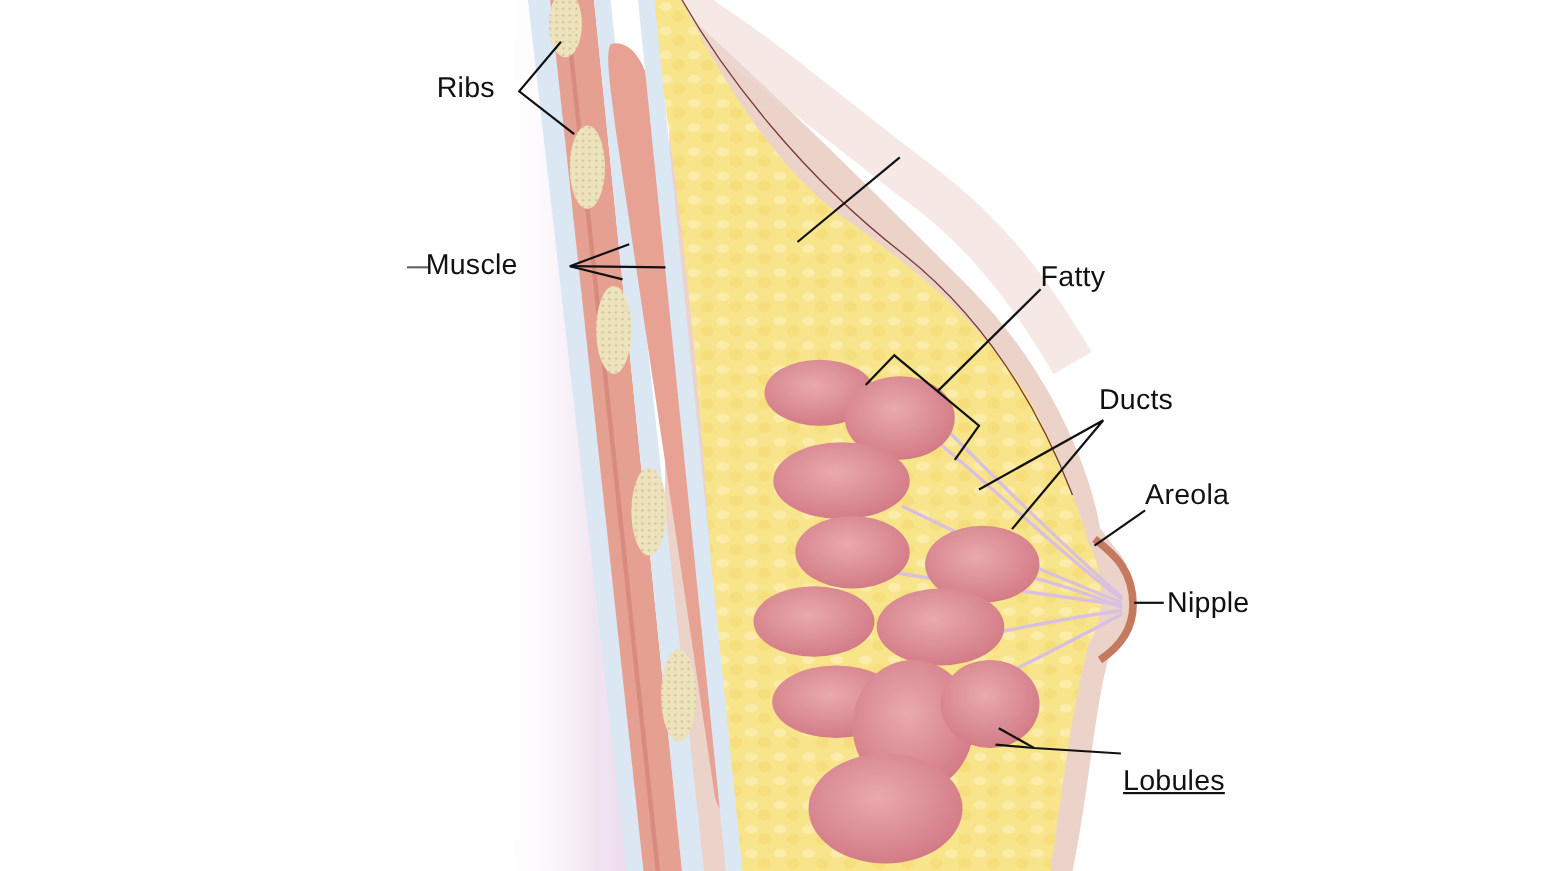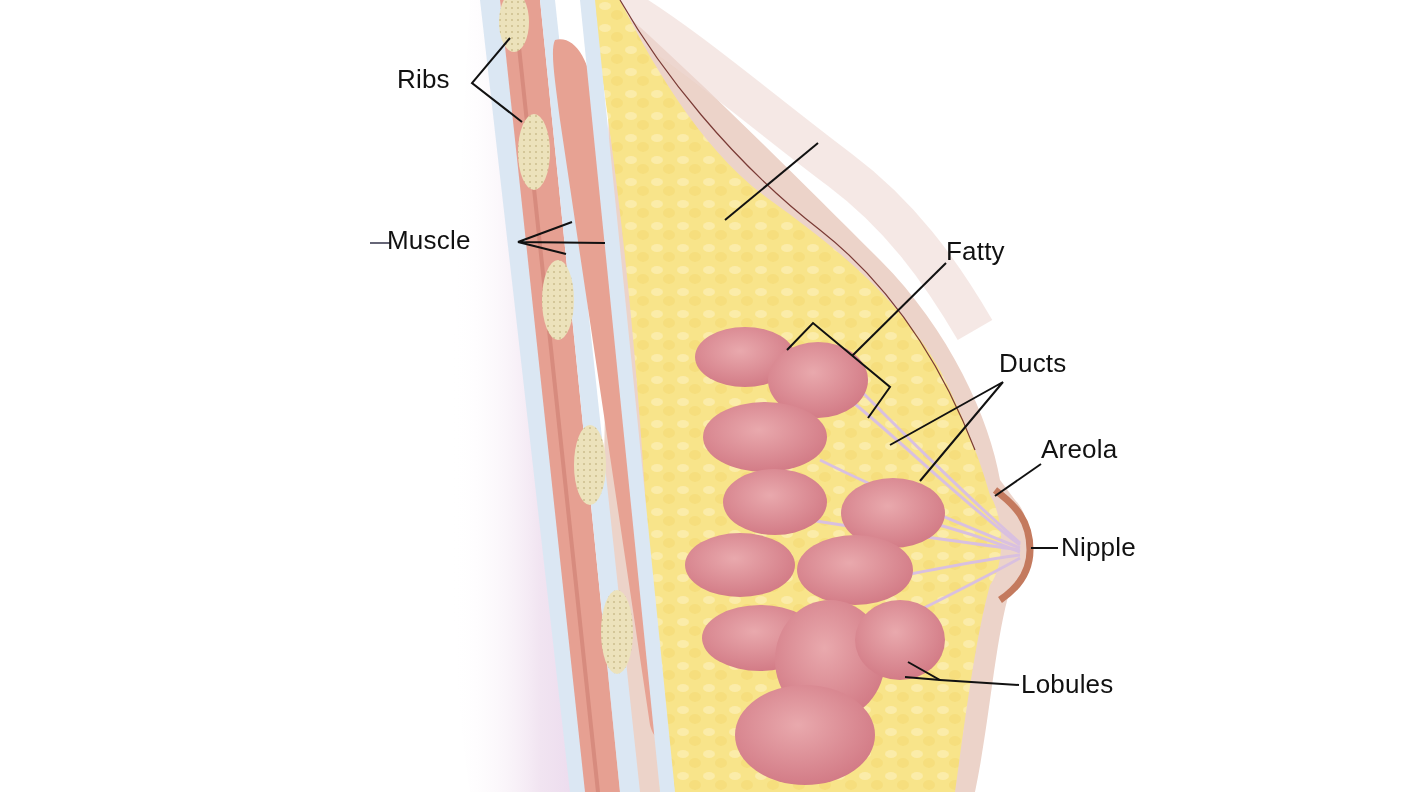--- a/index.html
+++ b/index.html
@@ -111,14 +111,14 @@
       <line x1="905" y1="677" x2="940" y2="680"></line>
     </g>
   </svg>
 
   <div class="lbl" style="left:397px; top:66px;">Ribs</div>
   <div class="lbl" style="left:387px; top:227px;">Muscle</div>
   <div class="lbl" style="left:946px; top:238px;">Fatty</div>
   <div class="lbl" style="left:999px; top:350px;">Ducts</div>
   <div class="lbl" style="left:1041px; top:436px;">Areola</div>
   <div class="lbl" style="left:1061px; top:534px;">Nipple</div>
-  <div class="lbl" style="left:1021px; top:671px;">Lobules</div>
+  <div class="lbl" style="left:1021px; top:696px;text-decoration:underline;">Lobules</div>
 </div>
 
 </body></html>

